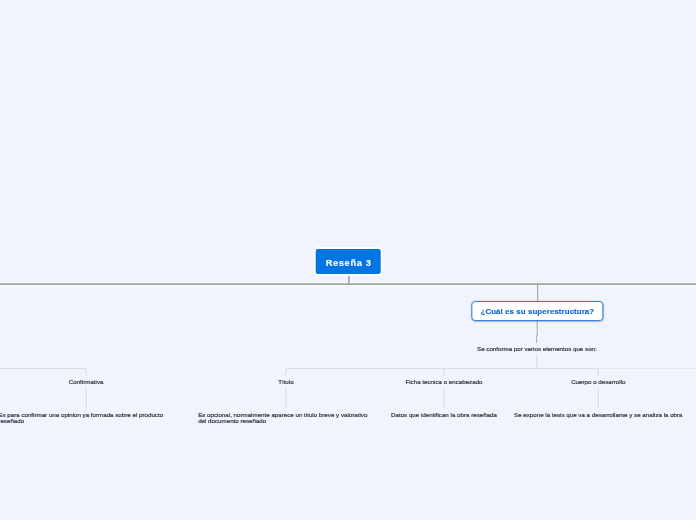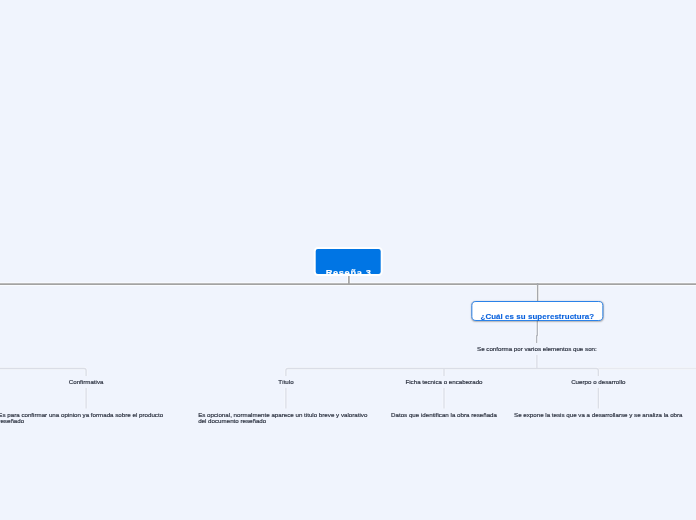--- a/index.html
+++ b/index.html
@@ -12,28 +12,28 @@
   
   .node{position:absolute;background:#f0f4fd;filter:blur(0px);}
 
   
   #root-node{left:348.3px;top:247px;width:68.6px;height:29px;
     transform:translateX(-50%);
     background:#0075e4;border:2.3px solid #ffffff;border-radius:4.2px;
     box-sizing:border-box;display:flex;align-items:center;justify-content:center;}
   #root-label{color:#ffffff;font-size:9.3px;font-weight:bold;line-height:10px;
     letter-spacing:0.62px;text-indent:0.62px;white-space:nowrap;
-    -webkit-text-stroke:0.14px #ffffff;position:relative;top:11px;}
+    -webkit-text-stroke:0.14px #ffffff;position:relative;top:1px;}
 
   
   #branch-node{left:537.35px;top:300.9px;width:131.3px;height:20.2px;
     transform:translateX(-50%);
     background:#ffffff;border:1.5px solid #2b82e8;border-radius:4.6px;
     box-shadow:0.5px 0.9px 1.4px rgba(40,30,20,0.30);
-    box-sizing:border-box;display:flex;align-items:flex-end;justify-content:center;}
+    box-sizing:border-box;display:flex;align-items:center;justify-content:center;}
   #branch-label{color:#0a62dd;font-size:7.9px;font-weight:bold;line-height:9px;
     letter-spacing:0.085px;text-indent:0.085px;
     -webkit-text-stroke:0.12px #0a62dd;white-space:nowrap;
     position:relative;top:0.6px;}
 
   
   .plain{color:#2c3240;font-size:6.2px;line-height:8.5px;padding:2px 3px;
     -webkit-text-stroke:0.18px #2c3240;
     text-align:center;white-space:nowrap;width:max-content;
     transform:translateX(-50%);}

